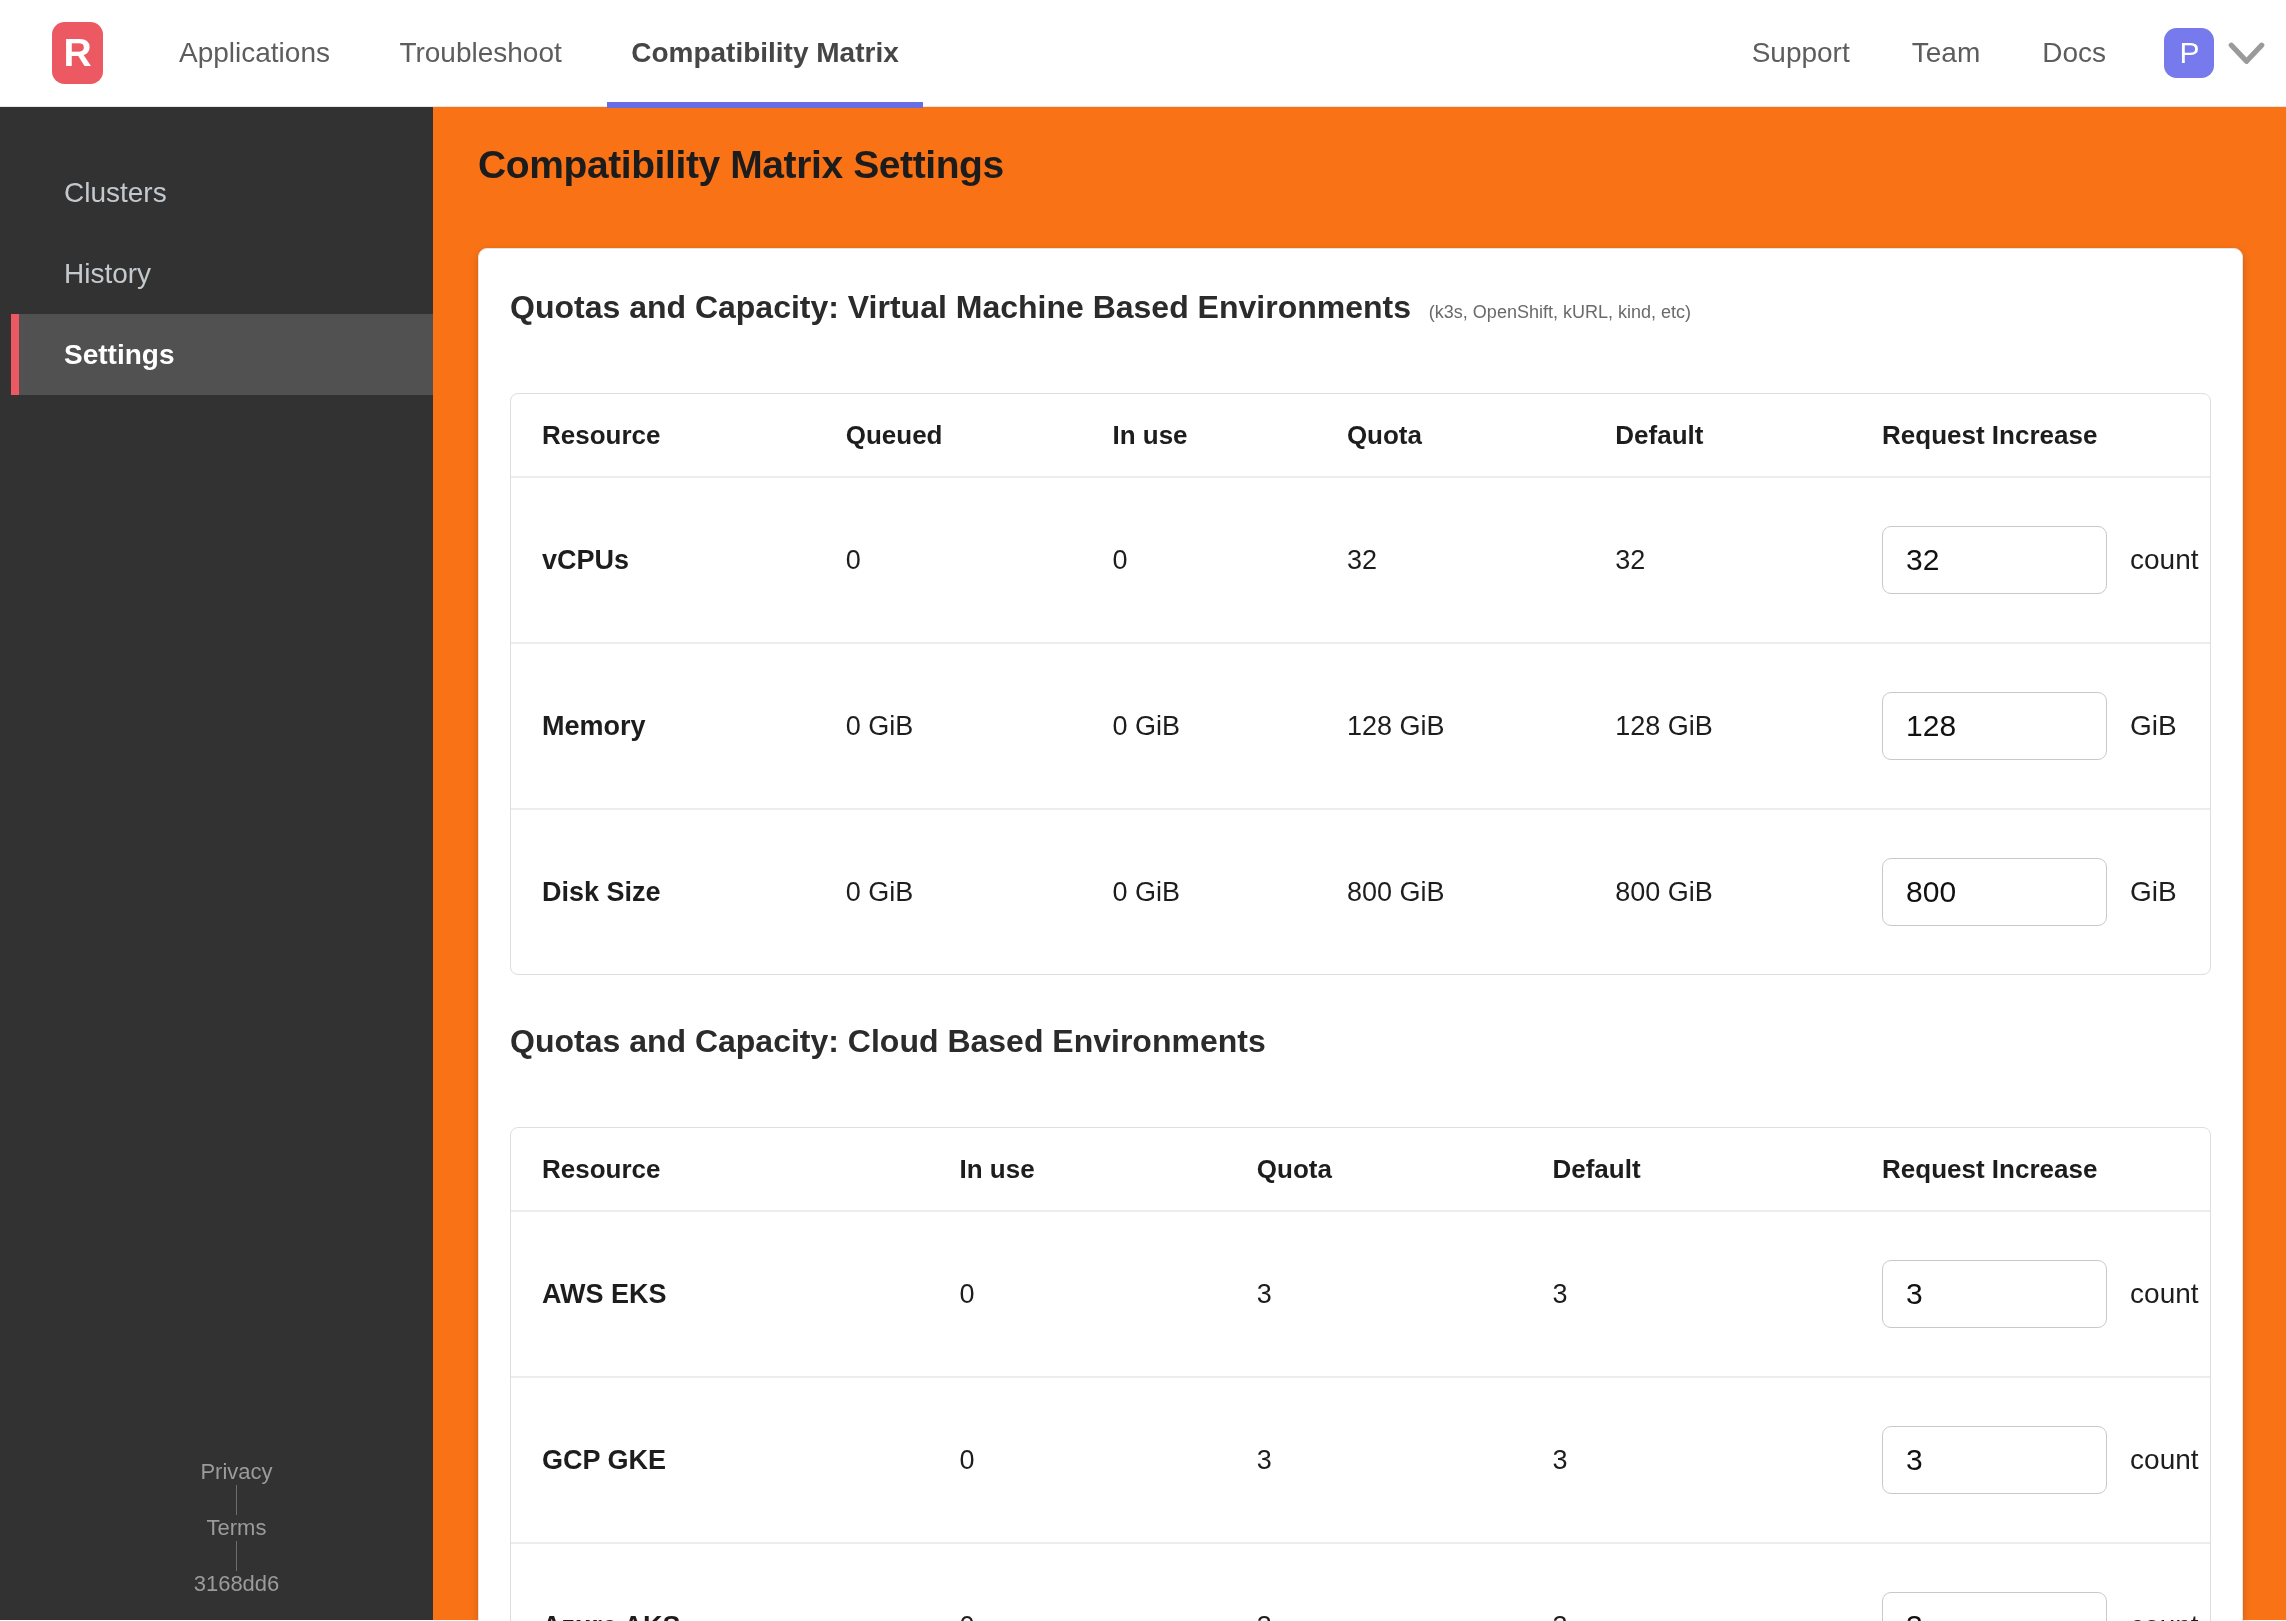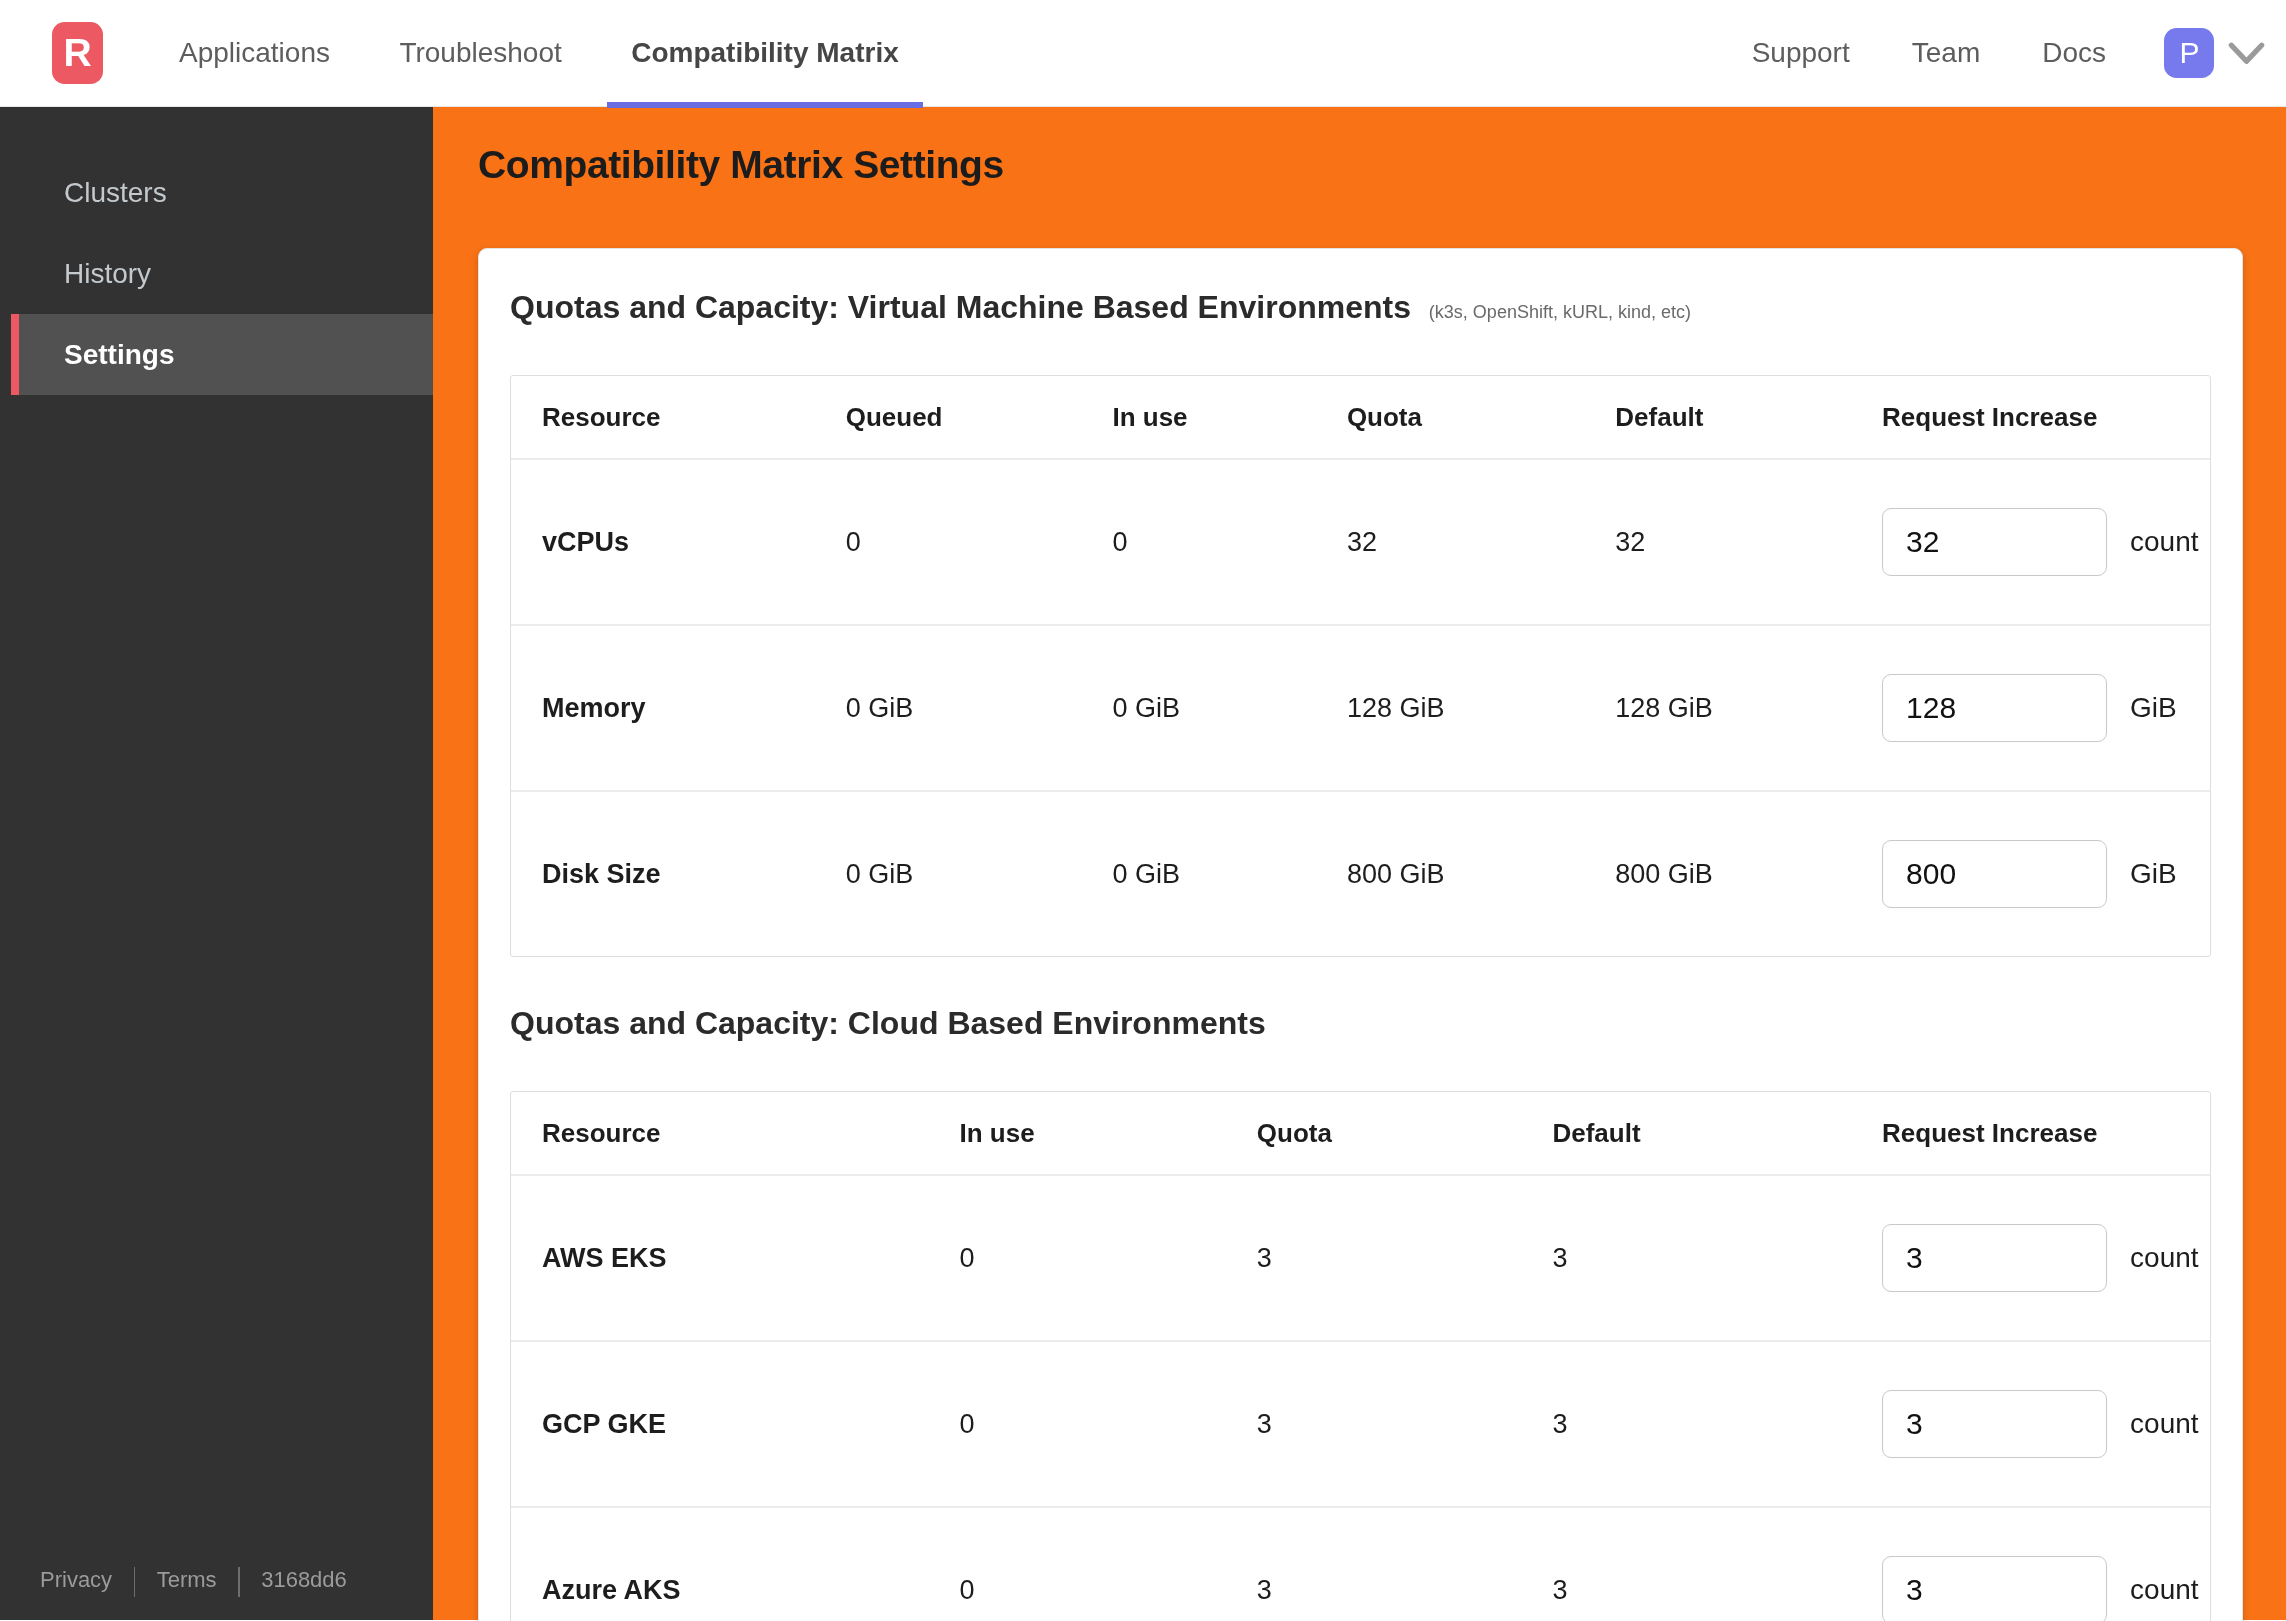--- a/index.html
+++ b/index.html
@@ -59,22 +59,22 @@
     padding-left:53px;font-size:28px;color:#c3c9cd;cursor:pointer;margin-left:11px;
   }
   .side-item.active{
     background:var(--sidebar-active-bg,#515151);color:#ffffff;font-weight:bold;
   }
   .side-item.active::before{
     content:"";position:absolute;left:0;top:0;bottom:0;width:8px;
     background:var(--brand-red,#ec5962);
   }
   .side-footer{
-    display:flex;align-items:flex-start;padding:0 0 23px 40px;
-    font-size:22px;color:#9b9b9b;
+    display:flex;align-items:center;padding:0 0 23px 40px;
+    font-size:22px;color:#9b9b9b;flex-direction:column;
   }
   .side-footer a{color:#9b9b9b;text-decoration:none;cursor:pointer;}
   .side-footer .sep{
     width:1.8px;height:30px;background:#6e6e6e;margin:0 21.4px;display:inline-block;
   }
   
   .main{flex:1;padding:36px 44px 0 45px;background:#f97316;}
   h1{font-size:39px;font-weight:bold;color:#1c1c1c;letter-spacing:-0.4px;}
   .card{
     margin-top:61px;border:1.8px solid #e3e3e3;border-radius:9px;
@@ -83,21 +83,21 @@
   }
   .card::after{
     content:"";position:absolute;left:0;right:0;bottom:0;height:71px;
     background:linear-gradient(to bottom,rgba(0,0,0,0),rgba(0,0,0,0.07));
     pointer-events:none;
   }
   h2{font-size:32px;font-weight:bold;color:#2b2b2b;margin:48px 0 0;}
   h2:first-child{margin-top:0;}
   h2 .sub{font-size:18px;font-weight:normal;color:#6a6a6a;margin-left:9px;}
   .qtable{
-    border:1.8px solid #dedede;border-radius:3px;margin-top:49px;overflow:hidden;
+    border:1.8px solid #dedede;border-radius:8px;margin-top:67px;overflow:hidden;
     background:#fff;
   }
   .row{display:grid;align-items:center;}
   .t6 .row{grid-template-columns:19.7% 15.7% 13.8% 15.8% 15.7% 1fr;}
   .t5 .row{grid-template-columns:26.4% 17.5% 17.4% 19.4% 1fr;}
   .row.head{height:82px;}
   .row.body{height:166px;border-top:2.7px solid #ececec;}
   .cell{font-size:27px;color:#1d1d1d;}
   .cell:first-child{padding-left:31px;}
   .row.head .cell{font-size:26px;font-weight:bold;}

